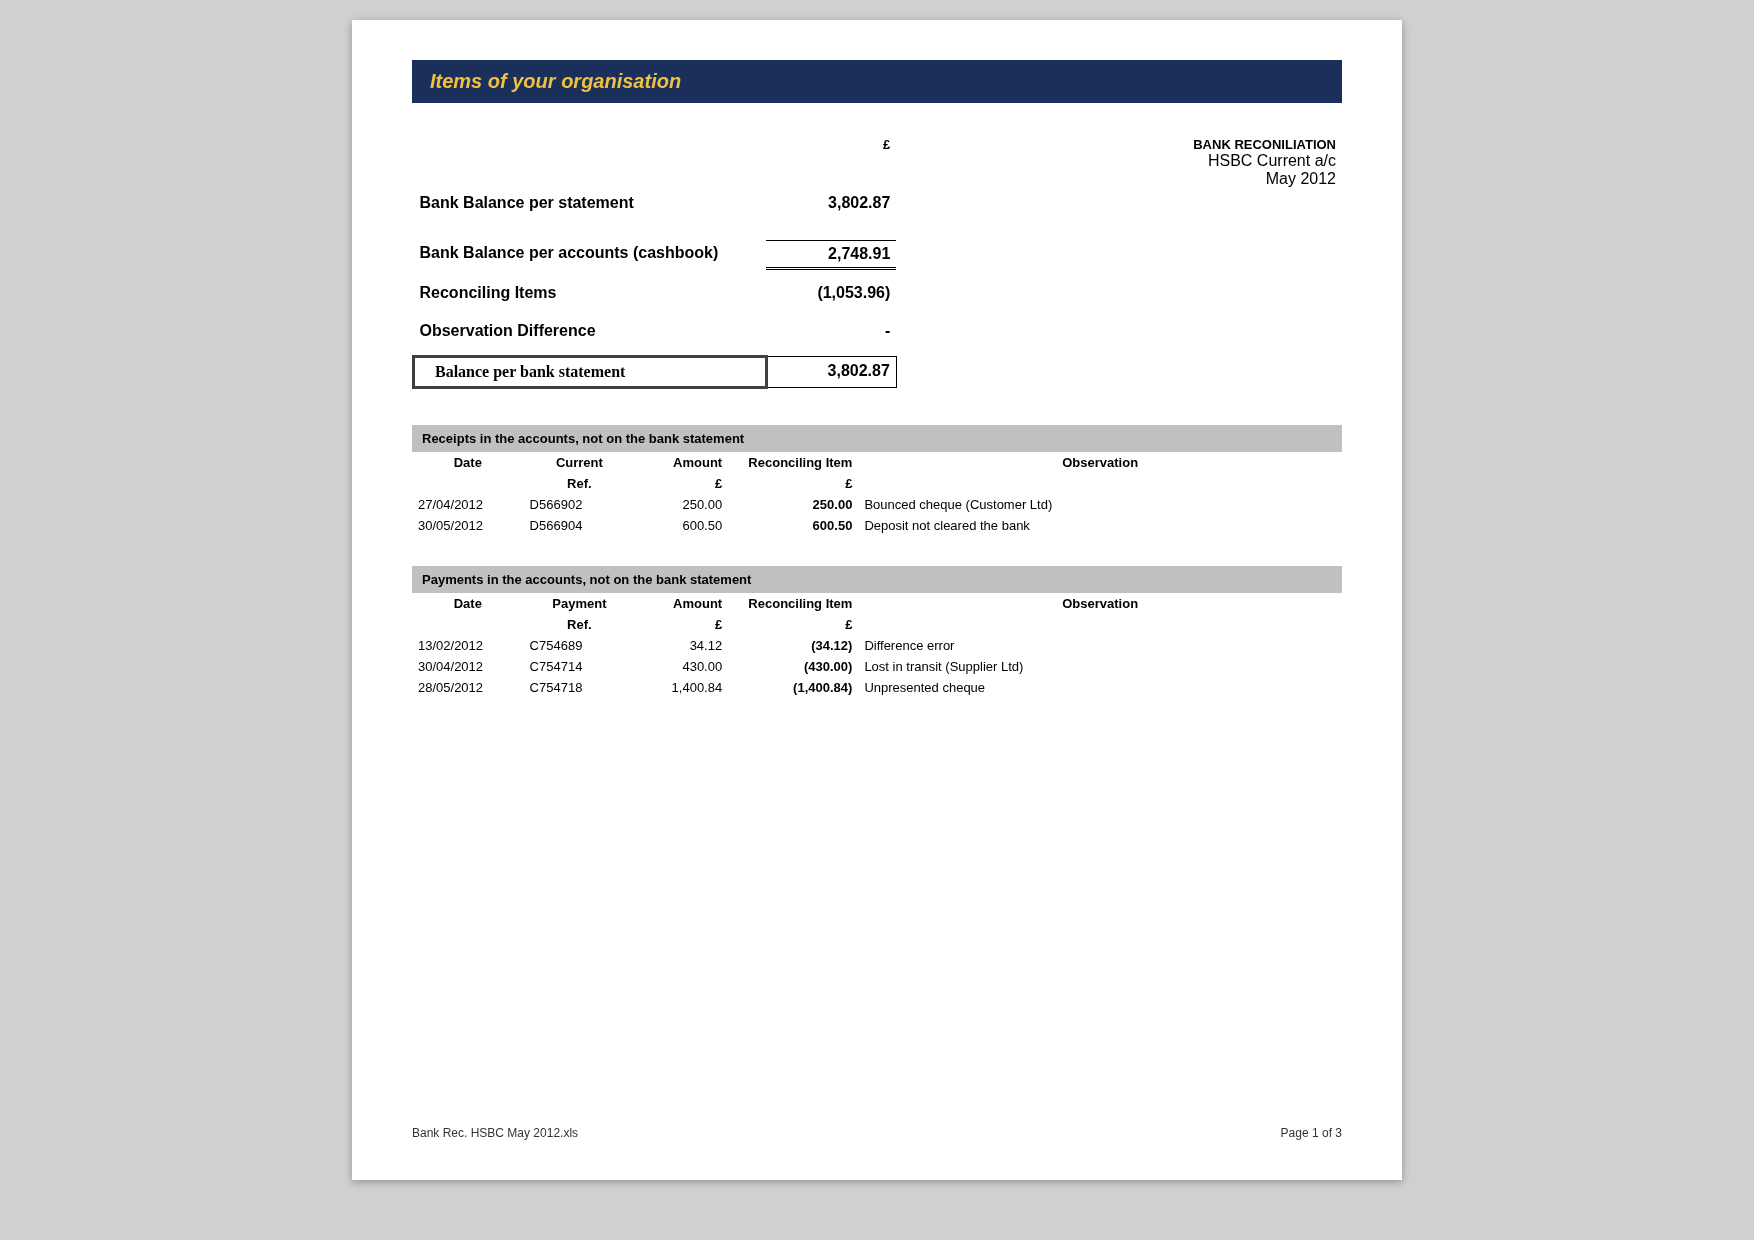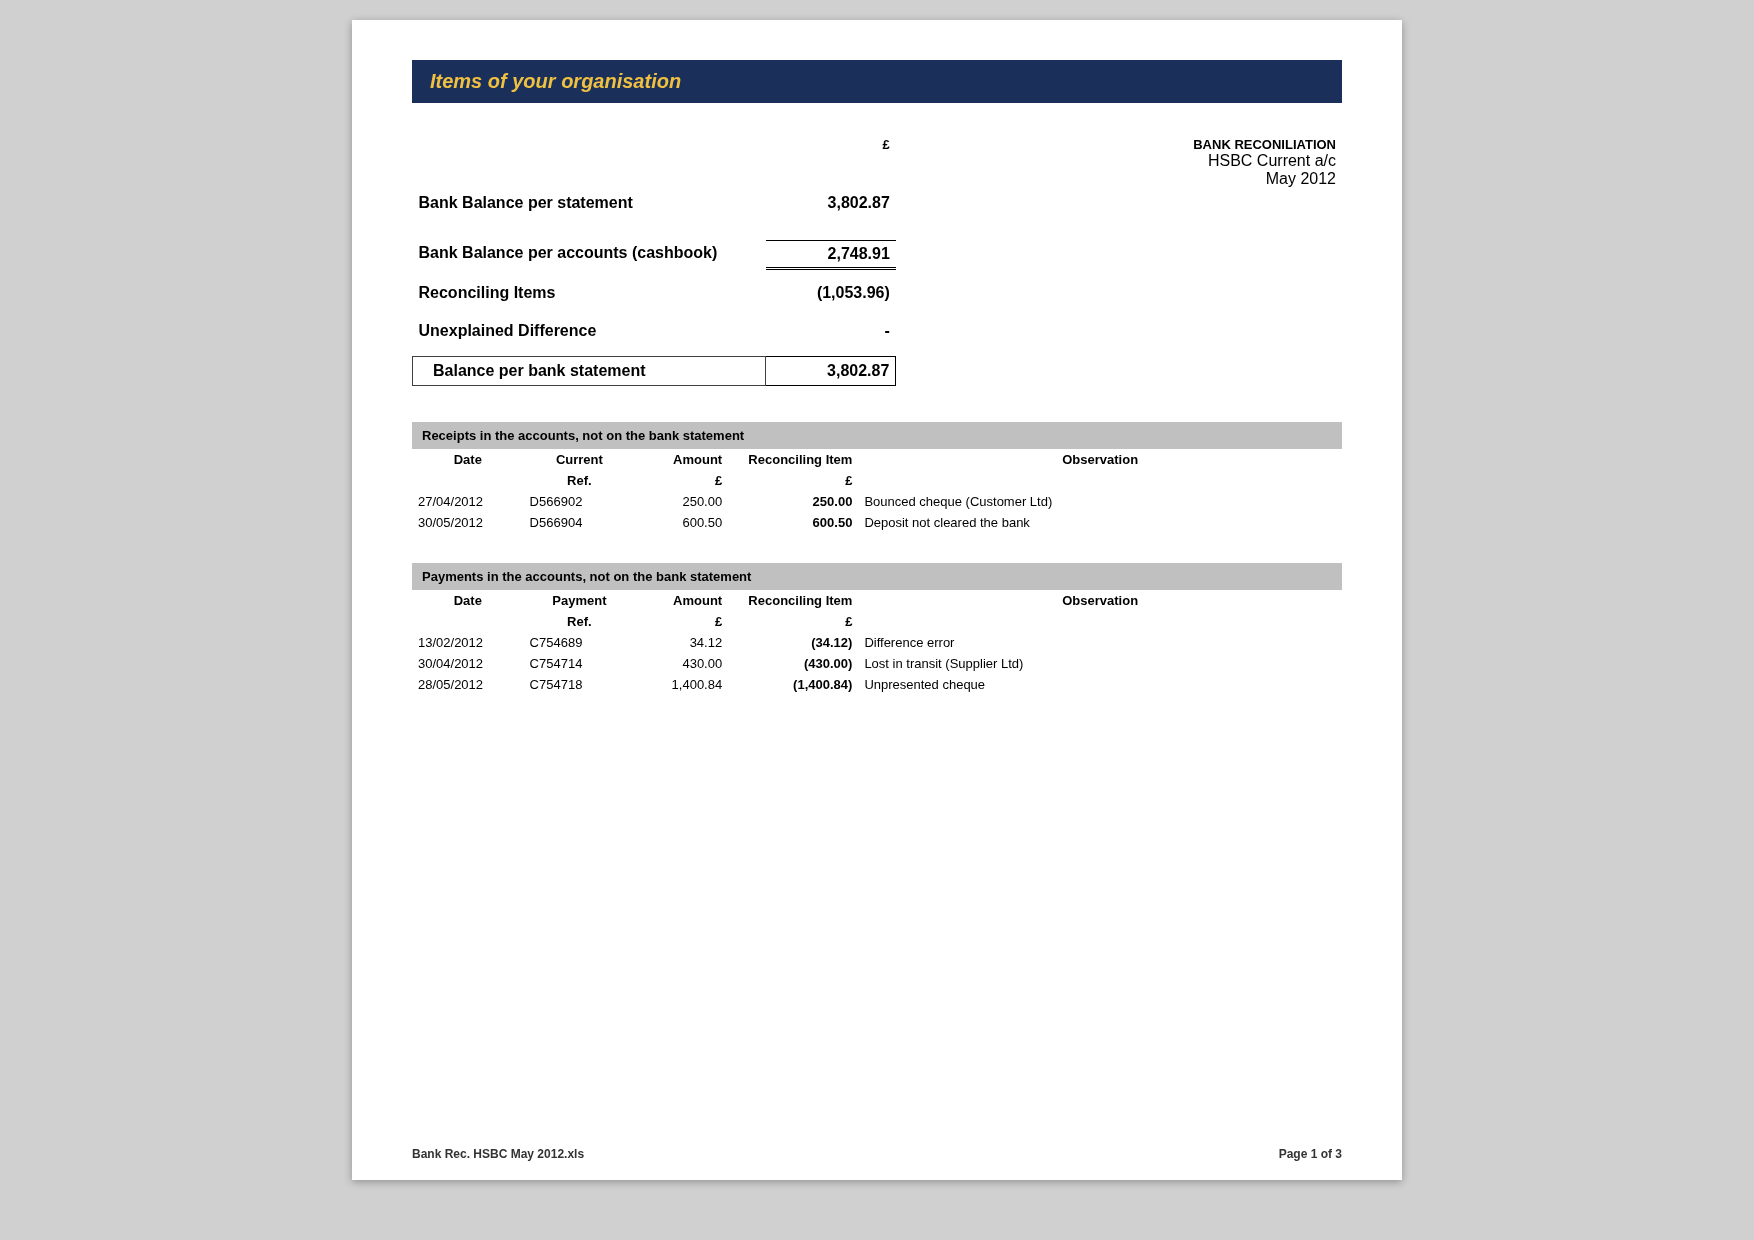--- a/index.html
+++ b/index.html
@@ -108,28 +108,27 @@
     .th-obs { width: 52%; }
 
     .td-date { width: 12%; }
     .td-ref { width: 12%; }
     .td-amount { width: 10%; text-align: right; }
     .td-recon { width: 14%; text-align: right; }
     .td-obs { width: 52%; }
 
     .page-footer {
       position: absolute;
-      bottom: 19px;
+      bottom: 40px;
       left: 60px;
       right: 60px;
       display: flex;
       justify-content: space-between;
       font-size: 12px;
       color: #333;
-      font-weight: bold;
     }
 
     .spacer-row td {
       height: 12px;
     }
 
     .header-currency-row td {
       padding-bottom: 2px;
     }
 
@@ -194,31 +193,31 @@
           <td class="col-label bold">Reconciling Items</td>
           <td class="amount-col bold">(1,053.96)</td>
           <td></td>
         </tr>
 
         <tr class="spacer-row">
             <td colspan="3"></td>
           </tr>
 
         <tr>
-          <td class="col-label bold">Unexplained Difference</td>
+          <td class="col-label bold">Observation Difference</td>
           <td class="amount-col bold">-</td>
           <td></td>
         </tr>
 
         <tr class="spacer-row">
             <td colspan="3"></td>
           </tr>
 
         <tr>
-          <td class="col-label bold" style="border:1px solid #404040; padding:5px 20px;">Balance per bank statement</td>
+          <td class="col-label bold" style="border:3px solid #404040; padding:5px 20px;font-family:Liberation Serif, serif;">Balance per bank statement</td>
           <td class="amount-col bold" style="border-top:1px solid #000; border-bottom:1px solid #000; border-right:1px solid #000; padding:5px 6px;">3,802.87</td>
           <td></td>
         </tr>
       </tbody>
     </table>
   </div>
 
   <div style="height:16px;"></div>
 
   <div>

